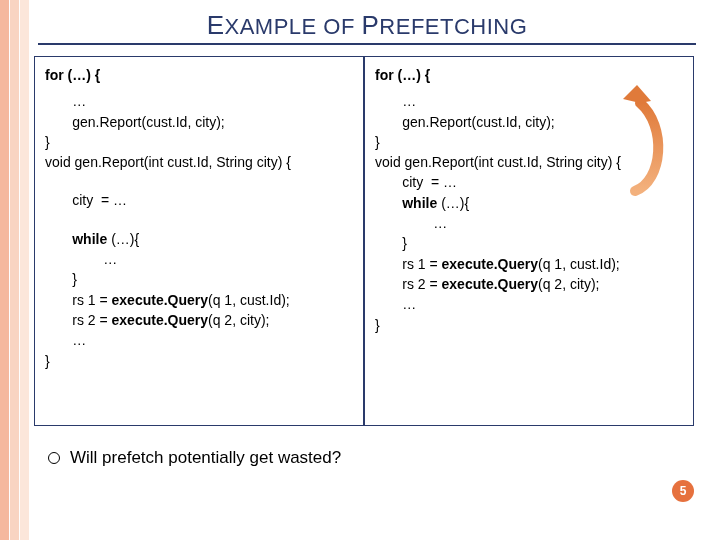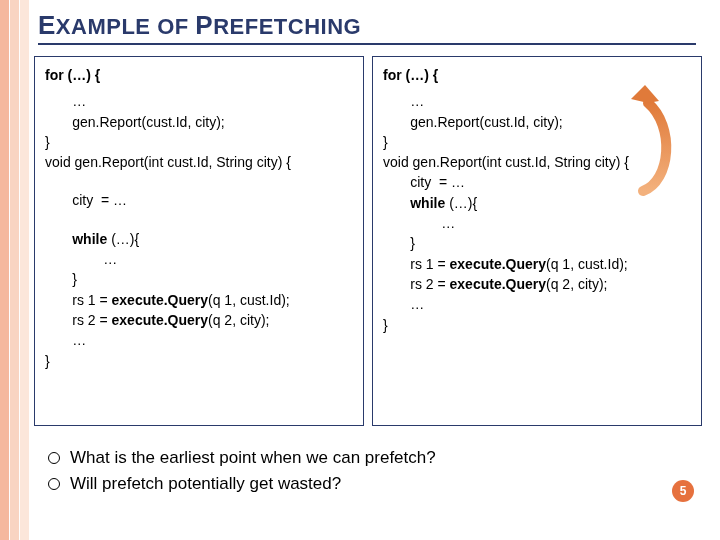--- a/index.html
+++ b/index.html
@@ -32,37 +32,37 @@
   }
   .stripe:nth-child(1){ background: #f5b89e; }
   .stripe:nth-child(2){ background: #f9d4c2; }
   .stripe:nth-child(3){ background: #fce6da; }
 
   .title {
     position: absolute;
     left: 38px;
     top: 10px;
     font-size: 22px;
-    font-weight: 700;
+    font-weight: 400;
     color: #2a3a6b;
     font-variant: small-caps;
     letter-spacing: 0.5px;
     border-bottom: 2px solid #2a3a6b;
     width: 658px;
     padding-bottom: 2px;
+    text-align: center;
   }
   .title .cap { font-size: 26px; }
 
   .codeboxes {
     position: absolute;
     top: 56px;
     left: 34px;
     right: 14px;
     display: flex;
-    gap: 8px;
   }
   .codebox {
     border: 1px solid #2a3a6b;
     padding: 8px 10px 10px 10px;
     width: 330px;
     height: 370px;
     box-sizing: border-box;
     font-size: 14px;
     line-height: 1.45;
     font-family: Arial, sans-serif;
@@ -178,22 +178,18 @@
         <path d="M 30 110 C 58 100, 62 45, 35 22" stroke="url(#g1)" stroke-width="10" fill="none" stroke-linecap="round"></path>
         <polygon points="35,22 18,18 32,4 46,20" fill="#e07a3a"></polygon>
       </svg>
     </div>
 
   </div>
 
   <div class="bullets">
     <div class="row">
       <div class="circ"></div>
-      <div>What is the earliest point when we can prefetch?</div>
-    </div>
-    <div class="row">
-      <div class="circ"></div>
       <div>Will prefetch potentially get wasted?</div>
     </div>
   </div>
 
   <div class="pagenum">5</div>
 </div>
 
 </body></html>

